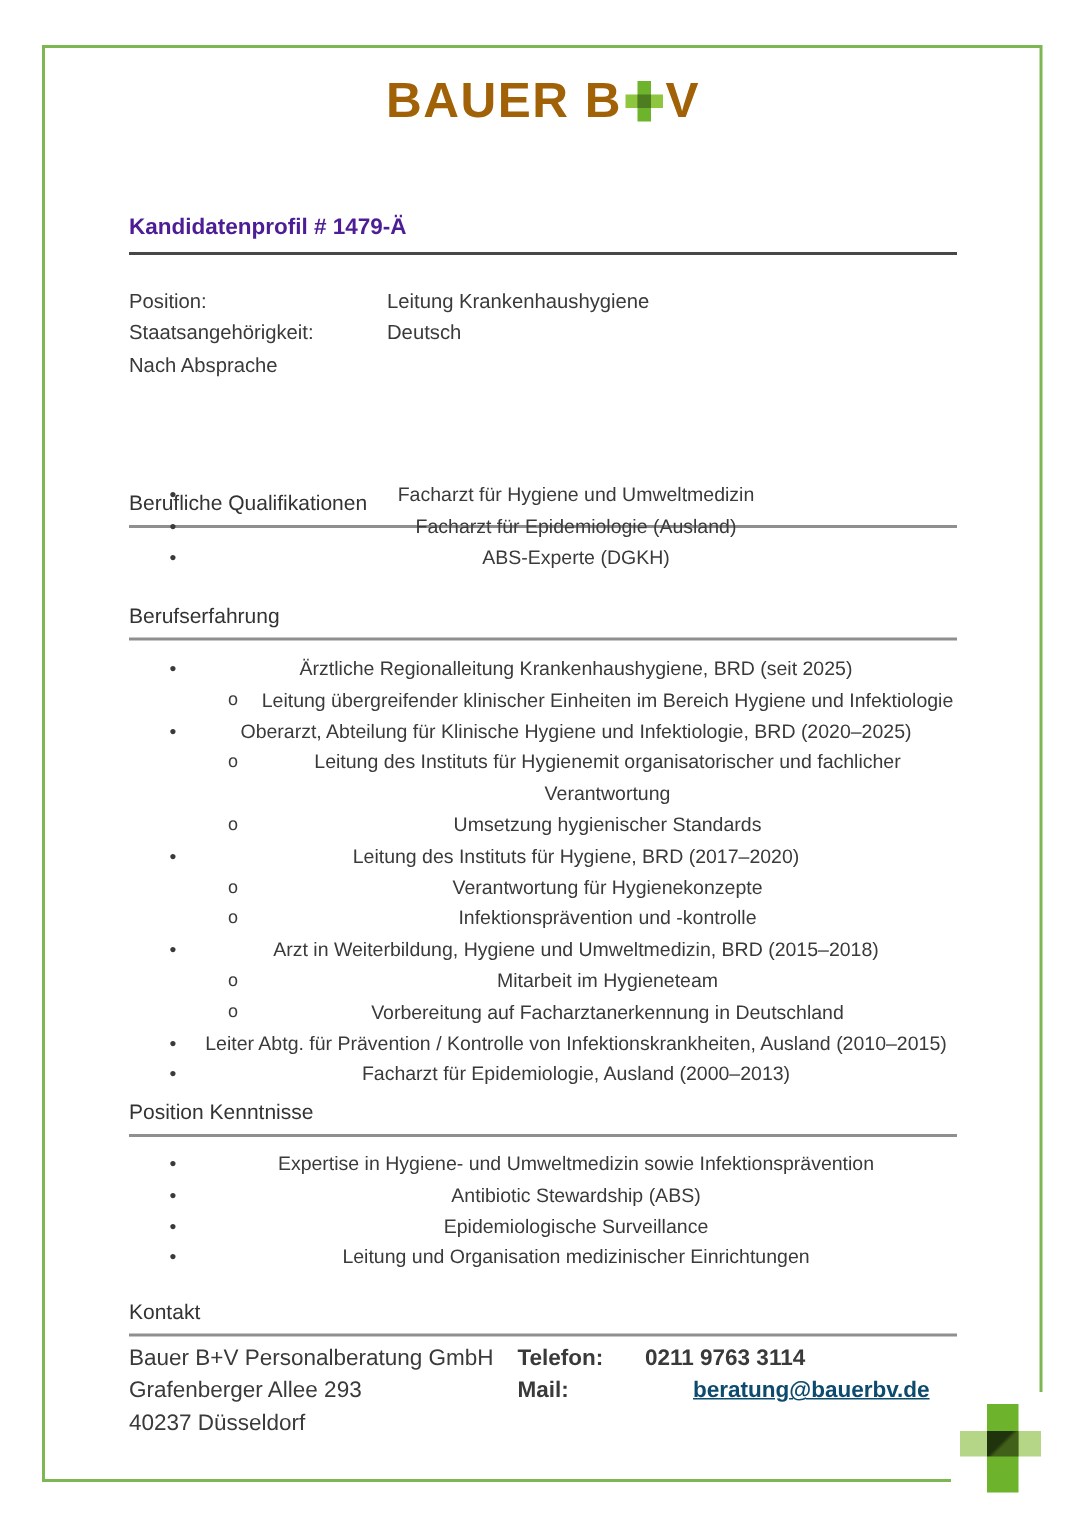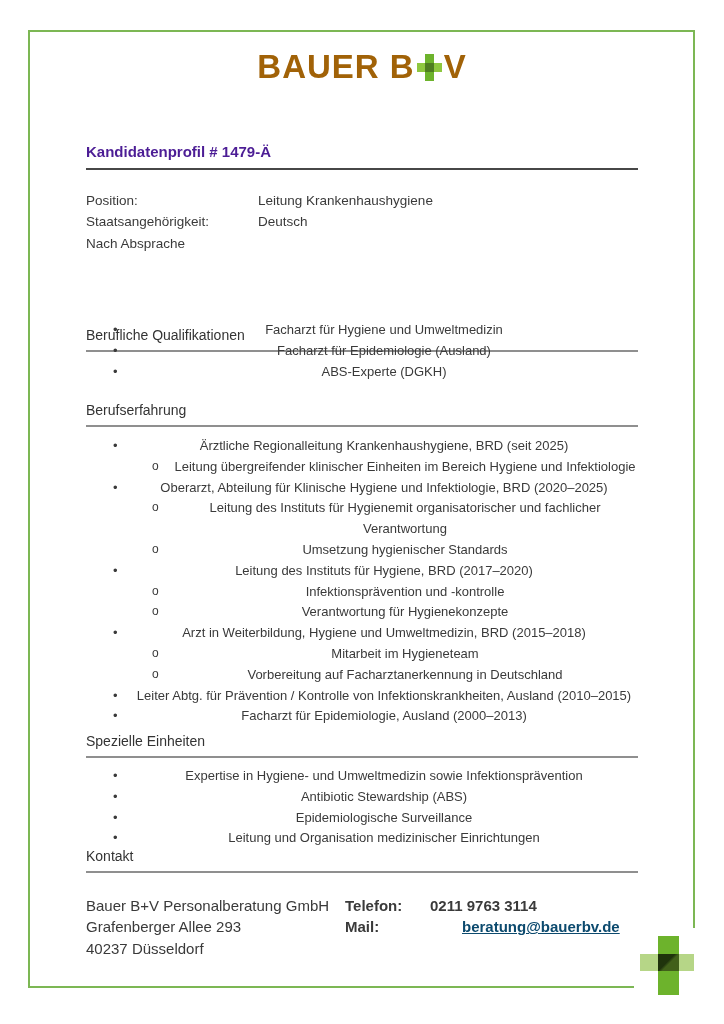--- a/index.html
+++ b/index.html
@@ -93,38 +93,38 @@
     </div>
     <div class="block section-head" style="top: 402px;">Berufserfahrung</div>
     <div class="block list" style="top: 436px;">
       <div class="li-main">Ärztliche Regionalleitung Krankenhaushygiene, BRD (seit 2025)</div>
       <div class="li-sub">Leitung übergreifender klinischer Einheiten im Bereich Hygiene und Infektiologie</div>
       <div class="li-main">Oberarzt, Abteilung für Klinische Hygiene und Infektiologie, BRD (2020–2025)</div>
       <div class="li-sub">Leitung des Instituts für Hygienemit organisatorischer und fachlicher
 Verantwortung</div>
       <div class="li-sub">Umsetzung hygienischer Standards</div>
       <div class="li-main">Leitung des Instituts für Hygiene, BRD (2017–2020)</div>
+      <div class="li-sub">Verantwortung für Hygienekonzepte</div>
       <div class="li-sub">Infektionsprävention und -kontrolle</div>
-      <div class="li-sub">Verantwortung für Hygienekonzepte</div>
       <div class="li-main">Arzt in Weiterbildung, Hygiene und Umweltmedizin, BRD (2015–2018)</div>
       <div class="li-sub">Mitarbeit im Hygieneteam</div>
       <div class="li-sub">Vorbereitung auf Facharztanerkennung in Deutschland</div>
       <div class="li-main">Leiter Abtg. für Prävention / Kontrolle von Infektionskrankheiten, Ausland (2010–2015)</div>
       <div class="li-main">Facharzt für Epidemiologie, Ausland (2000–2013)</div>
     </div>
-    <div class="block section-head" style="top: 733px;">Spezielle Einheiten</div>
+    <div class="block section-head" style="top: 733px;">Position Kenntnisse</div>
     <div class="block list" style="top: 766px;">
       <div class="li-main">Expertise in Hygiene- und Umweltmedizin sowie Infektionsprävention</div>
       <div class="li-main">Antibiotic Stewardship (ABS)</div>
       <div class="li-main">Epidemiologische Surveillance</div>
       <div class="li-main">Leitung und Organisation medizinischer Einrichtungen</div>
     </div>
   </div>
 
-<div class="block section-head" style="top:848px">Kontakt</div>
+<div class="block section-head" style="top:866px">Kontakt</div>
 
 <div class="block contact-body">
   <div class="contact-address">
     <div>Bauer B+V Personalberatung GmbH</div>
     <div>Grafenberger Allee 293</div>
     <div>40237 Düsseldorf</div>
   </div>
   <div class="contact-comm">
     <div class="comm-row">
       <span class="comm-label">Telefon:</span>

